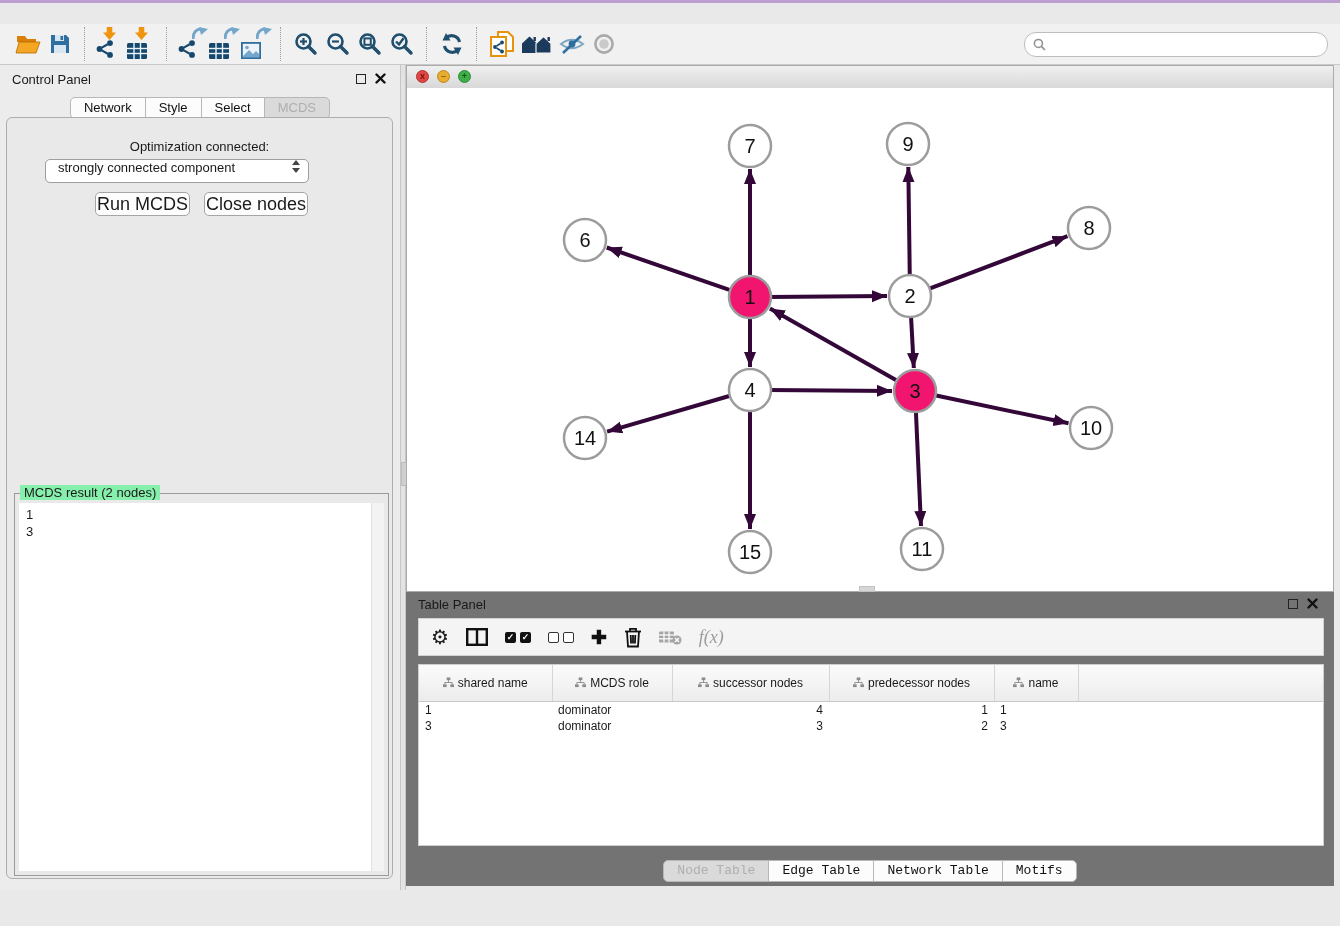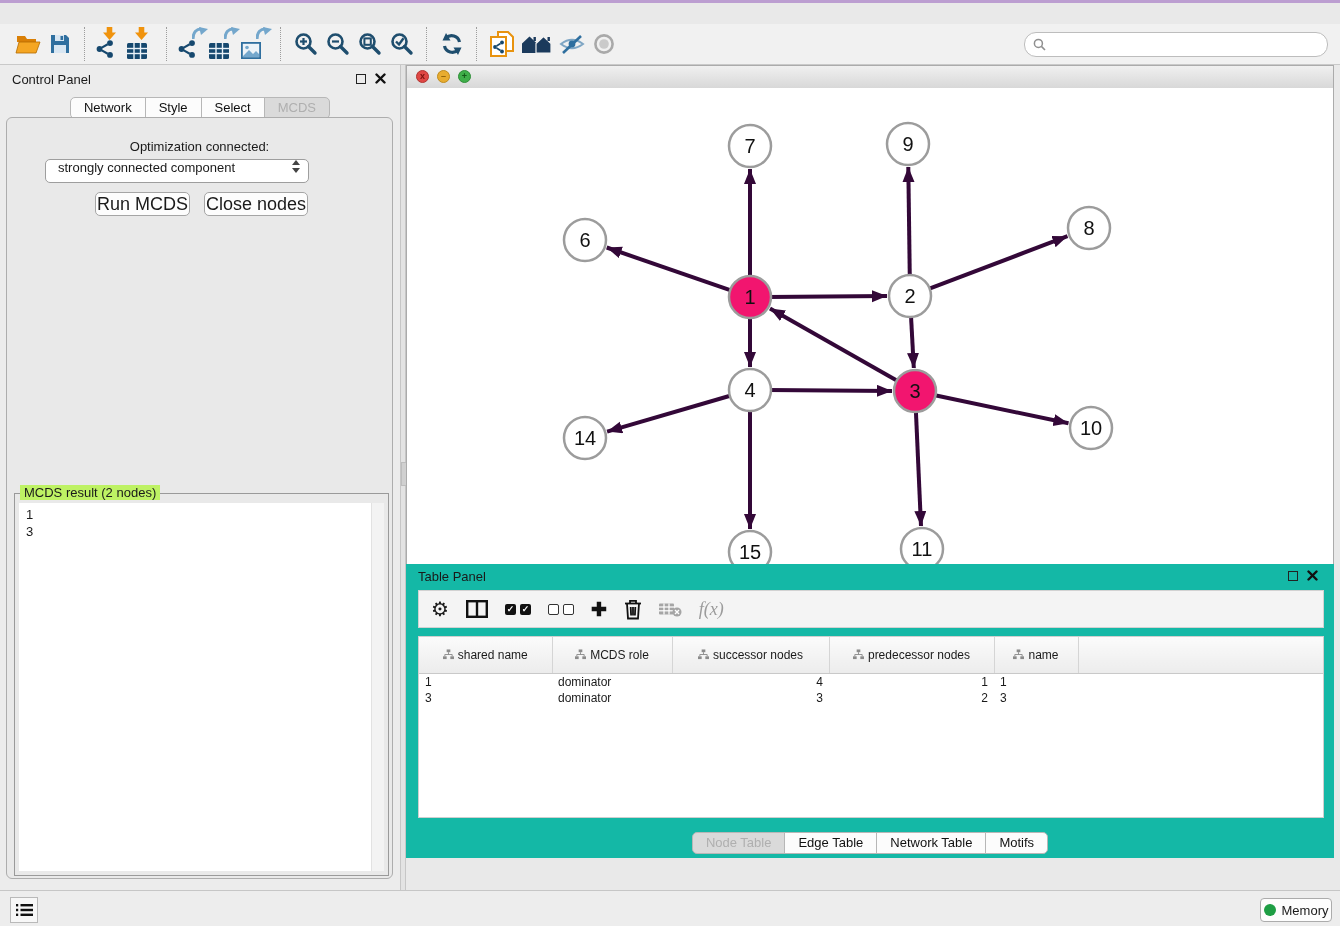--- a/index.html
+++ b/index.html
@@ -45,21 +45,21 @@
   .opt-label{position:absolute;left:0;right:0;top:21px;text-align:center;font-size:13px;}
   .opt-select{position:absolute;left:38px;top:41px;width:264px;height:24px;background:#FFF;
               border:1px solid #9E9E9E;border-radius:5px;box-sizing:border-box;display:flex;
               font-size:13px;padding-left:12px;}
   .stepper{margin-left:auto;margin-right:8px;display:flex;flex-direction:column;gap:3px;align-items:center;}
   .tri-up{width:0;height:0;border-left:4px solid transparent;border-right:4px solid transparent;border-bottom:5px solid #444;}
   .tri-dn{width:0;height:0;border-left:4px solid transparent;border-right:4px solid transparent;border-top:5px solid #444;}
   .btn{position:absolute;height:24px;background:#FDFDFD;border:1px solid #A5A5A5;border-radius:5px;
        font-size:18px;display:flex;align-items:center;justify-content:center;box-sizing:border-box;}
   .result-group{position:absolute;left:7px;top:375px;width:373px;height:381px;border:1px solid #9A9A9A;}
-  .result-legend{position:absolute;top:-9px;left:5px;background:#bef264;padding:0 4px;font-size:13px;}
+  .result-legend{position:absolute;top:-9px;left:5px;background:#86efac;padding:0 4px;font-size:13px;}
   .result-inner{position:absolute;left:4px;top:9px;right:4px;bottom:4px;background:#FFF;}
   .result-text{position:absolute;inset:0 13px 0 0;padding:3px 7px;font-size:13px;line-height:17px;white-space:pre;}
   .result-scroll{position:absolute;top:0;right:0;bottom:0;width:12px;background:#F3F3F3;border-left:1px solid #E2E2E2;}
 
   .v-splitter{position:absolute;left:400px;top:65px;width:6px;height:825px;background:#E3E3E3;
               border-left:1px solid #C6C6C6;border-right:1px solid #C6C6C6;box-sizing:border-box;}
   .v-handle{position:absolute;left:0px;top:397px;width:4px;height:22px;background:#D0D0D0;border:1px solid #BDBDBD;}
 
   
   .network-window{position:absolute;left:406px;top:65px;width:928px;height:527px;border:1px solid #ABABAB;
@@ -70,39 +70,39 @@
   .tl{width:13px;height:13px;border-radius:50%;display:flex;align-items:center;justify-content:center;
       font-size:9px;font-weight:bold;line-height:1;}
   .tl.red{background:#DF4744;border:1px solid #B23430;color:#7C120E;box-sizing:border-box;}
   .tl.yellow{background:#E8AC30;border:1px solid #C08B1C;color:#8F6207;box-sizing:border-box;}
   .tl.green{background:#3FAE49;border:1px solid #2F8E38;color:#145A18;box-sizing:border-box;}
   .nw-title{position:absolute;left:0;right:0;top:3px;text-align:center;font-size:13px;color:#222;}
   .nw-canvas{position:absolute;left:0;top:22px;right:0;bottom:0;background:#FFF;}
   .h-handle{position:absolute;left:452px;bottom:-1px;width:14px;height:4px;background:#D6D6D6;border:1px solid #C2C2C2;}
 
   
-  .table-panel{position:absolute;left:406px;top:564px;width:928px;height:294px;background:#14b8a6;}
+  .table-panel{position:absolute;left:406px;top:592px;width:928px;height:294px;background:#737373;}
   .tp-toolbar{position:absolute;left:12px;top:26px;right:10px;height:38px;background:#F4F4F4;
               border:1px solid #D2D2D2;display:flex;align-items:center;gap:17px;padding:0 12px;box-sizing:border-box;}
   .tbicon{display:flex;align-items:center;justify-content:center;height:30px;}
   .gear-glyph{font-size:20px;color:#1A1A1A;line-height:1;}
   .plus-glyph{font-size:19px;color:#111;font-weight:bold;line-height:1;}
   .fx-glyph{font-family:"Liberation Serif",serif;font-style:italic;font-size:18px;color:#9B9B9B;}
   .chkpair{display:flex;gap:4px;}
   .chk{width:11px;height:11px;background:#111;border-radius:2px;color:#FFF;font-size:9px;font-weight:bold;
        display:flex;align-items:center;justify-content:center;line-height:1;}
   .unchk{width:11px;height:11px;border:1.6px solid #333;border-radius:2px;background:#FFF;box-sizing:border-box;}
   .tp-table-wrap{position:absolute;left:12px;top:72px;right:10px;height:180px;background:#FFF;border:1px solid #CFCFCF;overflow:hidden;}
   table.datatable{border-collapse:collapse;width:100%;table-layout:fixed;font-size:12px;}
   table.datatable th{height:20px;background:linear-gradient(#FBFBFB,#ECECEC);border-right:1px solid #D5D5D5;
       border-bottom:1px solid #C9C9C9;font-weight:normal;text-align:center;padding:8px 4px;overflow:hidden;white-space:nowrap;}
   table.datatable th .thlab{margin-left:4px;}
   table.datatable td{height:16px;padding:0 6px;overflow:hidden;white-space:nowrap;line-height:16px;}
   td.al{text-align:left;} td.ar{text-align:right;padding-right:14px;}
-  .tp-tabs{position:absolute;left:0;right:0;top:268px;display:flex;justify-content:center;}
+  .tp-tabs{position:absolute;left:0;right:0;top:268px;display:flex;justify-content:center;font-family:Liberation Mono, monospace;}
 
   
   .statusbar{position:absolute;left:0;top:890px;right:0;height:36px;background:#EDEDED;border-top:1px solid #C6C6C6;}
   .list-btn{position:absolute;left:10px;top:6px;width:28px;height:26px;background:#F7F7F7;border:1px solid #B9B9B9;
             display:flex;align-items:center;justify-content:center;box-sizing:border-box;}
   .memory-btn{position:absolute;right:8px;top:7px;width:72px;height:24px;background:#FDFDFD;border:1px solid #ACACAC;
               border-radius:4px;display:flex;align-items:center;justify-content:center;gap:6px;font-size:13px;box-sizing:border-box;}
   .mem-dot{width:12px;height:12px;border-radius:50%;background:#1E9E44;}
 
   .xicon{display:inline-block;}
@@ -553,32 +553,14 @@
       </table>
     </div>
     <div class="tp-tabs">
       <span class="tab active">Node Table</span>
       <span class="tab">Edge Table</span>
       <span class="tab">Network Table</span>
       <span class="tab">Motifs</span>
     </div>
   </div>
 
-  <div class="statusbar">
-    <div class="list-btn">
-      <svg width="17" height="14" viewBox="0 0 17 14">
-        <g fill="#111">
-          <rect x="0" y="1" width="2.2" height="2.4"></rect>
-            <rect x="4.5" y="1" width="12.5" height="2.4"></rect>
-          <rect x="0" y="5.8" width="2.2" height="2.4"></rect>
-            <rect x="4.5" y="5.8" width="12.5" height="2.4"></rect>
-          <rect x="0" y="10.6" width="2.2" height="2.4"></rect>
-            <rect x="4.5" y="10.6" width="12.5" height="2.4"></rect>
-        </g>
-      </svg>
-    </div>
-    <div class="memory-btn">
-      <span class="mem-dot"></span>
-      <span>Memory</span>
-    </div>
-  </div>
 
 </div>
 
 </body></html>

